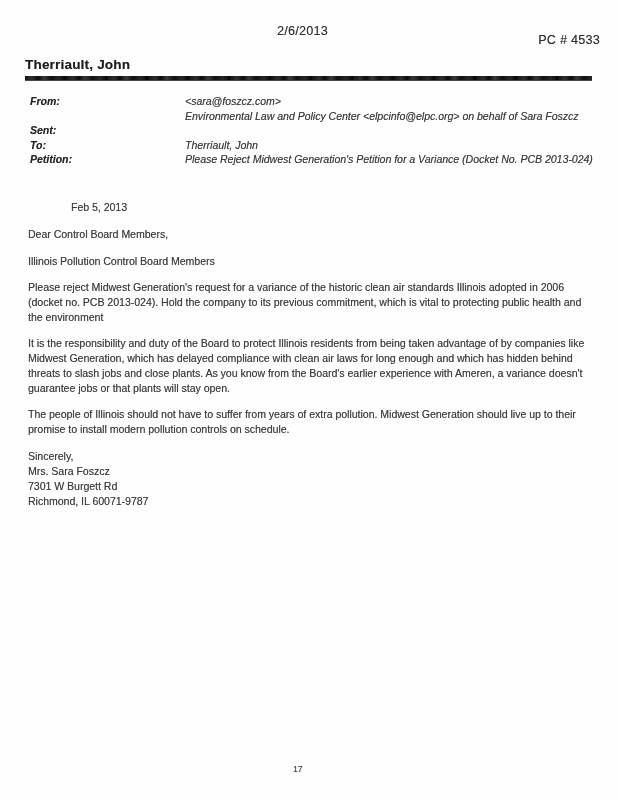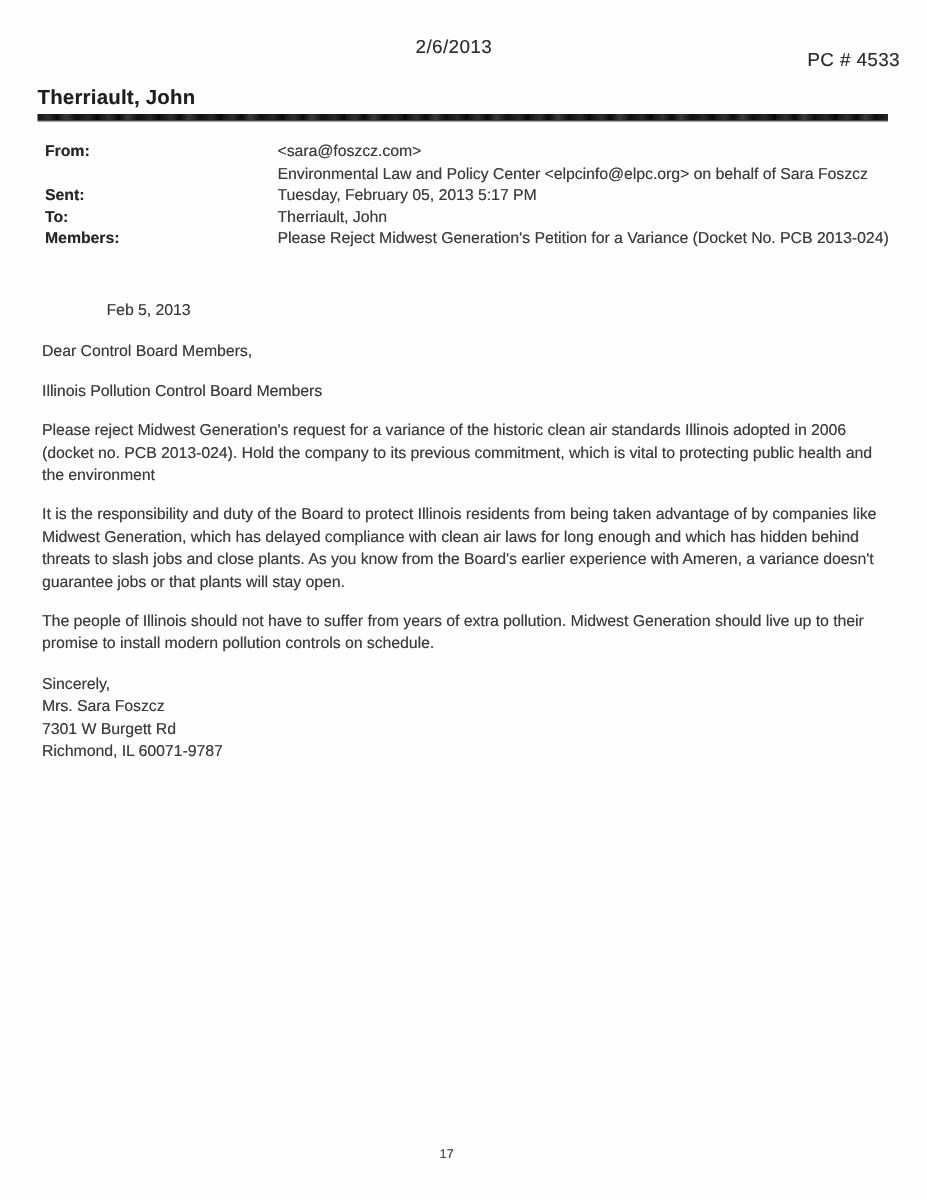--- a/index.html
+++ b/index.html
@@ -51,21 +51,21 @@
         #101010 26px, #262626 34px, #050505 41px);
     border-bottom: 1px solid #4a4a4a;
   }
   
   .email-fields {
     position: absolute;
     top: 94px; left: 30px; right: 18px;
     font-size: 10.5px;
     line-height: 14.5px;
   }
-  .field-row { display: flex; }
+  .field-row { display: flex; font-style: italic; }
   .field-label {
     flex: 0 0 155px;
     font-weight: bold;
     color: #262626;
   }
   .field-value { flex: 1; color: #3a3a3a; }
   
   .letter {
     position: absolute;
     top: 200px; left: 28px;
@@ -101,28 +101,27 @@
   <div class="email-fields">
     <div class="field-row">
       <div class="field-label scan-text">From:</div>
       <div class="field-value scan-text">
         <div>&lt;sara@foszcz.com&gt;</div>
         <div>Environmental Law and Policy Center &lt;elpcinfo@elpc.org&gt; on behalf of Sara Foszcz</div>
       </div>
     </div>
     <div class="field-row">
       <div class="field-label scan-text">Sent:</div>
-      <div class="field-value scan-text">Tuesday, February 05, 2013 5:17 PM</div>
     </div>
     <div class="field-row">
       <div class="field-label scan-text">To:</div>
       <div class="field-value scan-text">Therriault, John</div>
     </div>
     <div class="field-row">
-      <div class="field-label scan-text">Members:</div>
+      <div class="field-label scan-text">Petition:</div>
       <div class="field-value scan-text">Please Reject Midwest Generation's Petition for a Variance (Docket No. PCB 2013-024)</div>
     </div>
   </div>
 
   <div class="letter">
     <div class="block first scan-text">Feb 5, 2013</div>
 
     <div class="block scan-text">Dear Control Board Members,</div>
 
     <div class="block scan-text">Illinois Pollution Control Board Members</div>

